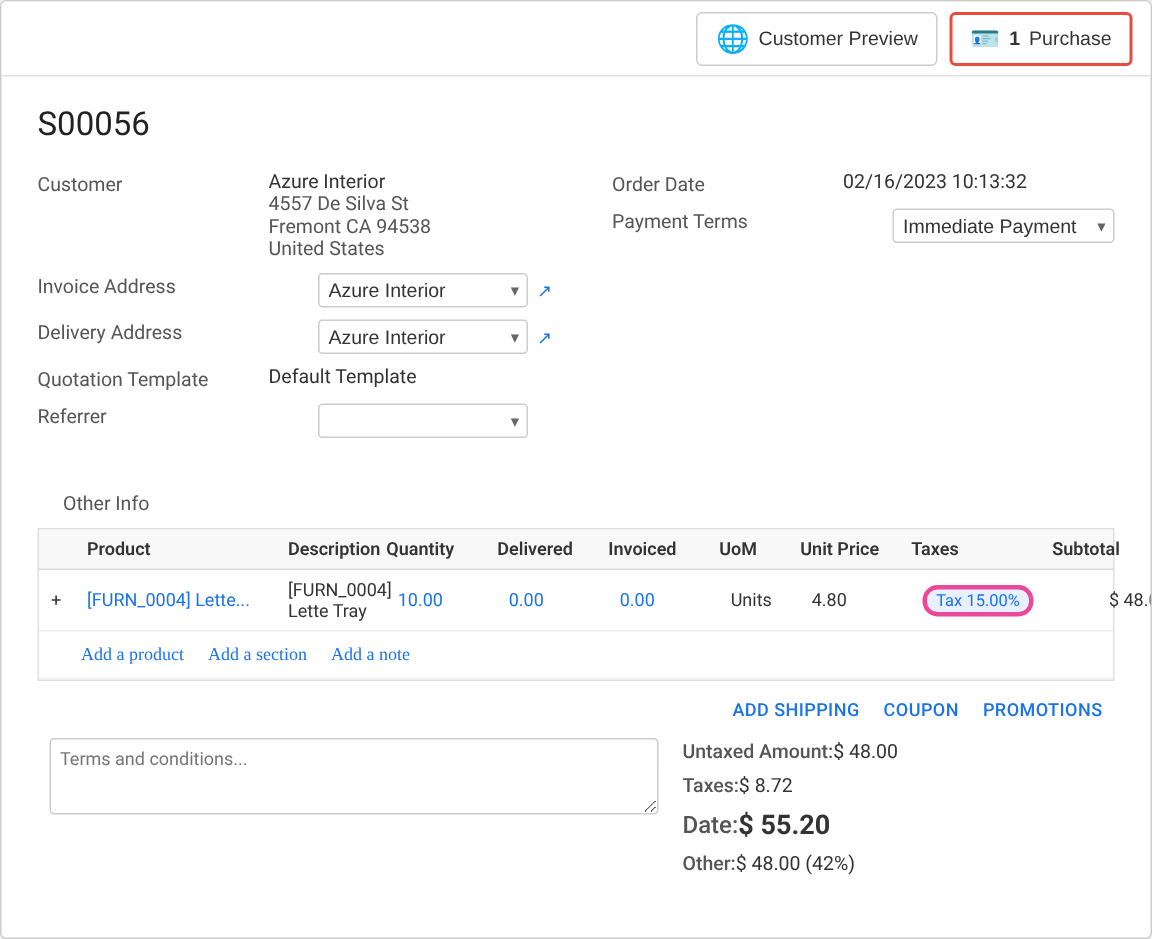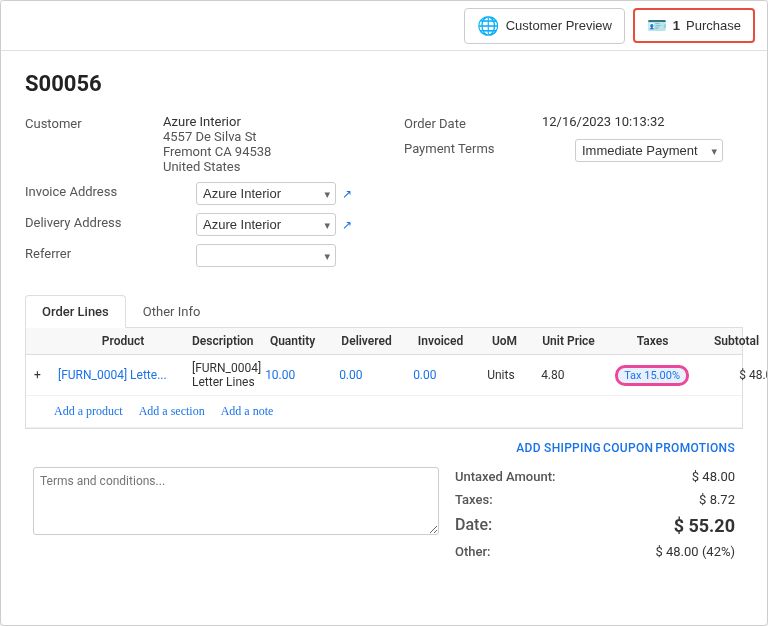--- a/index.html
+++ b/index.html
@@ -51,37 +51,37 @@
     }
     .top-bar-btn .badge {
       font-weight: bold;
     }
     .content {
       padding: 20px 24px;
       flex: 1;
     }
     .order-title {
       font-size: 22px;
-      font-weight: 700;
+      font-weight: 400;
       color: #222;
       margin-bottom: 18px;
     }
     .form-section {
       display: flex;
       gap: 40px;
       margin-bottom: 20px;
     }
     .form-left, .form-right {
       flex: 1;
     }
     .form-row {
       display: flex;
       align-items: flex-start;
       margin-bottom: 8px;
-      gap: 8px;
+      gap: 24px;
     }
     .form-label {
       color: #555;
       min-width: 130px;
       padding-top: 2px;
       font-size: 13px;
     }
     .form-value {
       color: #333;
       font-size: 13px;
@@ -166,21 +166,20 @@
       border: 1px solid #ddd;
       border-top: none;
     }
     .table-header {
       display: grid;
       grid-template-columns: 20px 130px 1fr 70px 70px 70px 50px 70px 90px 70px 20px;
       background: #f8f8f8;
       border-bottom: 1px solid #ddd;
       padding: 6px 8px;
       gap: 4px;
-      text-align: center;
     }
     .col-header {
       font-weight: 600;
       font-size: 12px;
       color: #333;
     }
     .table-row {
       display: grid;
       grid-template-columns: 20px 130px 1fr 70px 70px 70px 50px 70px 90px 70px 20px;
       padding: 6px 8px;
@@ -214,57 +213,57 @@
       color: #1a73e8;
       cursor: pointer;
       font-size: 12px;
     }
     .footer-section {
       padding: 12px 8px;
     }
     .footer-links {
       display: flex;
       justify-content: flex-end;
-      gap: 2px;
+      gap: 16px;
       margin-bottom: 12px;
     }
     .footer-link {
       color: #1a73e8;
       cursor: pointer;
       font-size: 12px;
       font-weight: 500;
       letter-spacing: 0.3px;
     }
     .footer-bottom {
       display: flex;
       gap: 16px;
     }
     .terms-area {
       flex: 1;
     }
     .terms-textarea {
       width: 100%;
-      height: 68px;
+      height: 51px;
       border: 1px solid #ccc;
       border-radius: 3px;
       font-size: 12px;
       color: #aaa;
       padding: 6px;
       resize: vertical;
       font-family: inherit;
     }
     .totals-section {
       min-width: 280px;
       display: flex;
       flex-direction: column;
       gap: 4px;
     }
     .total-row {
       display: flex;
-      justify-content: space-between;
+      justify-content: flex-start;
       font-size: 13px;
       padding: 2px 0;
     }
     .total-label {
       color: #555;
       font-weight: 500;
     }
     .total-value {
       color: #333;
       text-align: right;
@@ -339,49 +338,50 @@
           <div class="form-field">
             <div class="select-wrapper">
               <select>
                 <option>Azure Interior</option>
               </select>
             </div>
             <span class="ext-link-icon">↗</span>
           </div>
         </div>
         <div class="form-row">
+          <span class="form-label">Quotation Template</span>
+          <span class="form-value">Default Template</span>
+        </div>
+        <div class="form-row">
           <span class="form-label">Referrer</span>
           <div class="select-wrapper">
             <select>
               <option value=""></option>
             </select>
           </div>
         </div>
       </div>
 
       <div class="form-right">
         <div class="form-row">
           <span class="form-label">Order Date</span>
-          <span class="form-value">12/16/2023 10:13:32</span>
+          <span class="form-value">02/16/2023 10:13:32</span>
         </div>
         <div class="form-row">
           <span class="form-label">Payment Terms</span>
           <div class="select-wrapper">
             <select>
               <option>Immediate Payment</option>
             </select>
           </div>
         </div>
       </div>
     </div>
 
     <div class="tabs">
-      <div class="tab active">
-        <span>Order Lines</span>
-      </div>
       <div class="tab">
         <span>Other Info</span>
       </div>
     </div>
 
     <div class="table-section">
       <div class="table-header">
         <span class="col-header"></span>
         <span class="col-header">Product</span>
         <span class="col-header">Description</span>
@@ -391,21 +391,21 @@
         <span class="col-header">UoM</span>
         <span class="col-header">Unit Price</span>
         <span class="col-header">Taxes</span>
         <span class="col-header">Subtotal</span>
 
       </div>
 
       <div class="table-row">
         <span class="cell add-icon">+</span>
         <span class="cell blue">[FURN_0004] Lette...</span>
-        <span class="cell">[FURN_0004] Letter Lines</span>
+        <span class="cell">[FURN_0004] Lette Tray</span>
         <span class="cell blue">10.00</span>
         <span class="cell blue">0.00</span>
         <span class="cell blue">0.00</span>
         <span class="cell">Units</span>
         <span class="cell">4.80</span>
         <span class="cell">
           <span class="tax-badge">Tax 15.00%</span>
         </span>
         <span class="cell right">$ 48.00</span>
 

